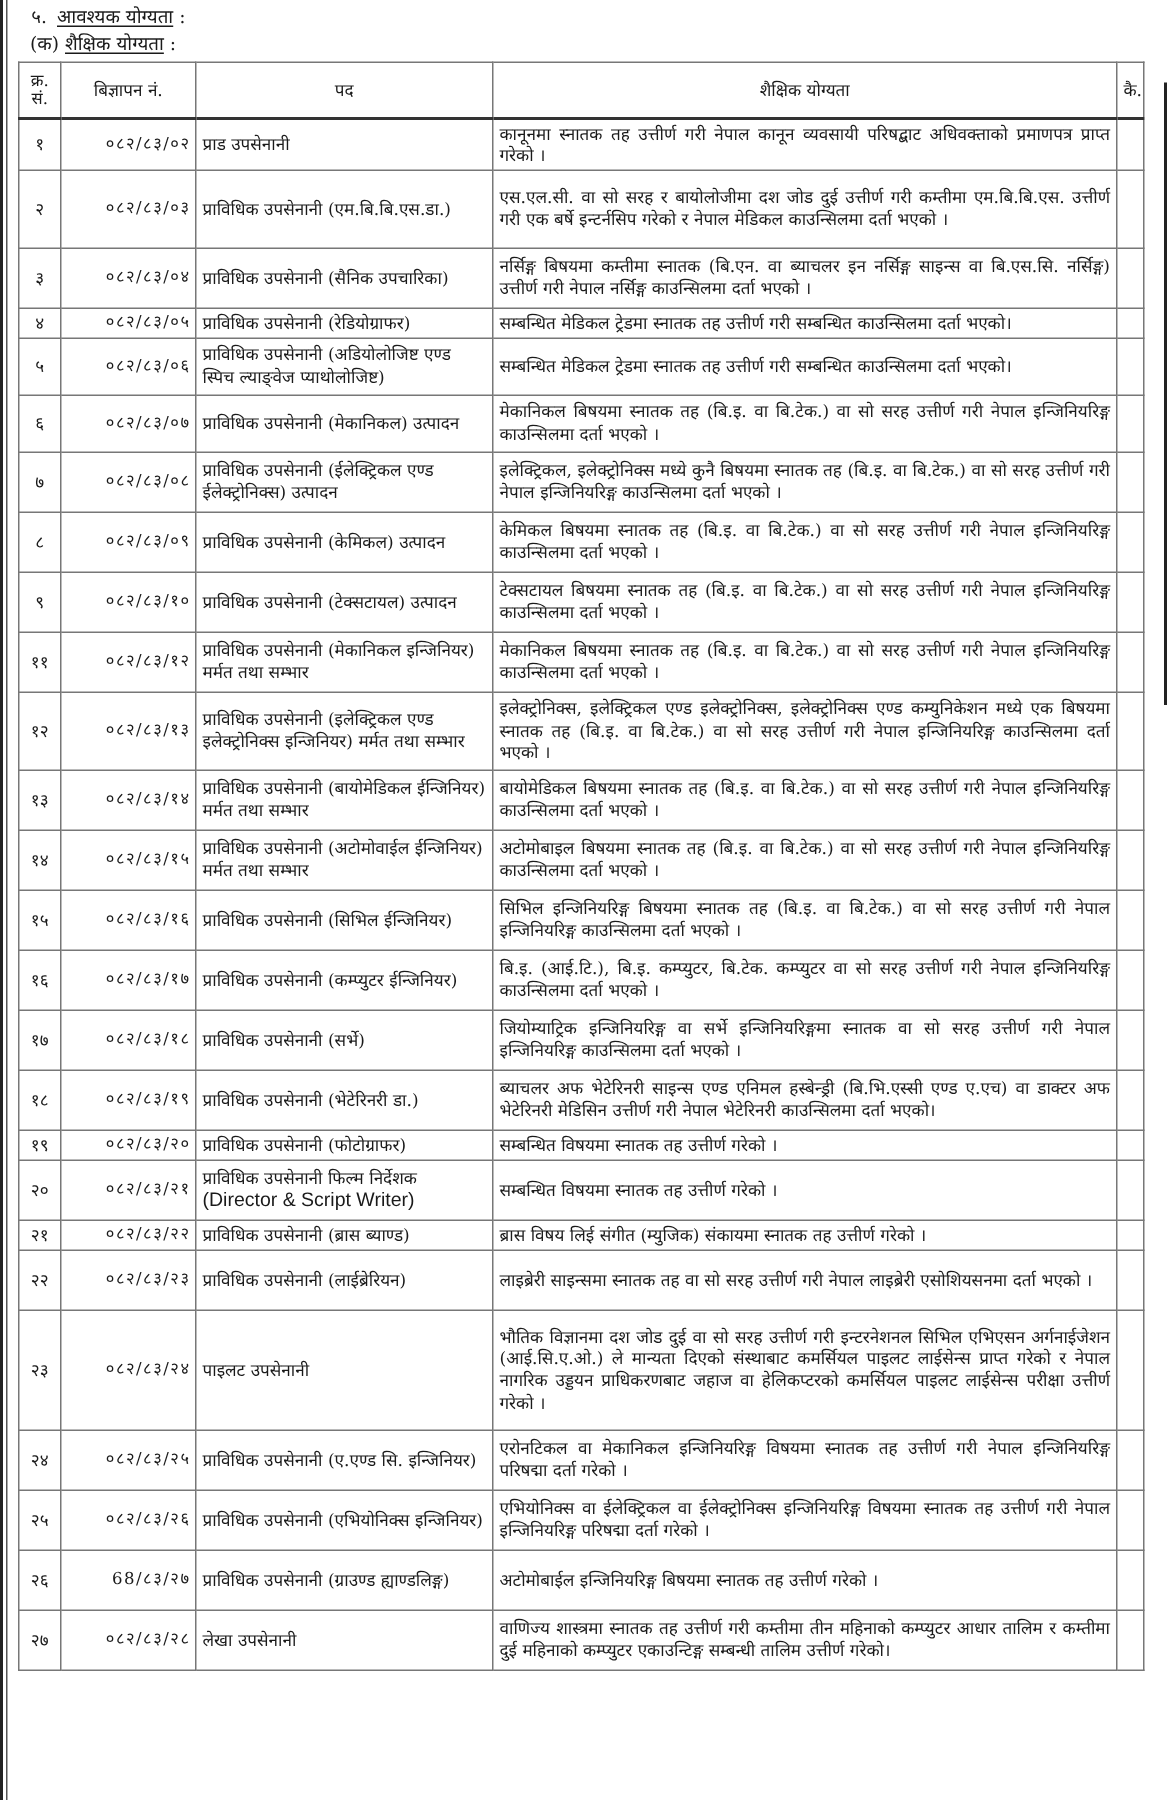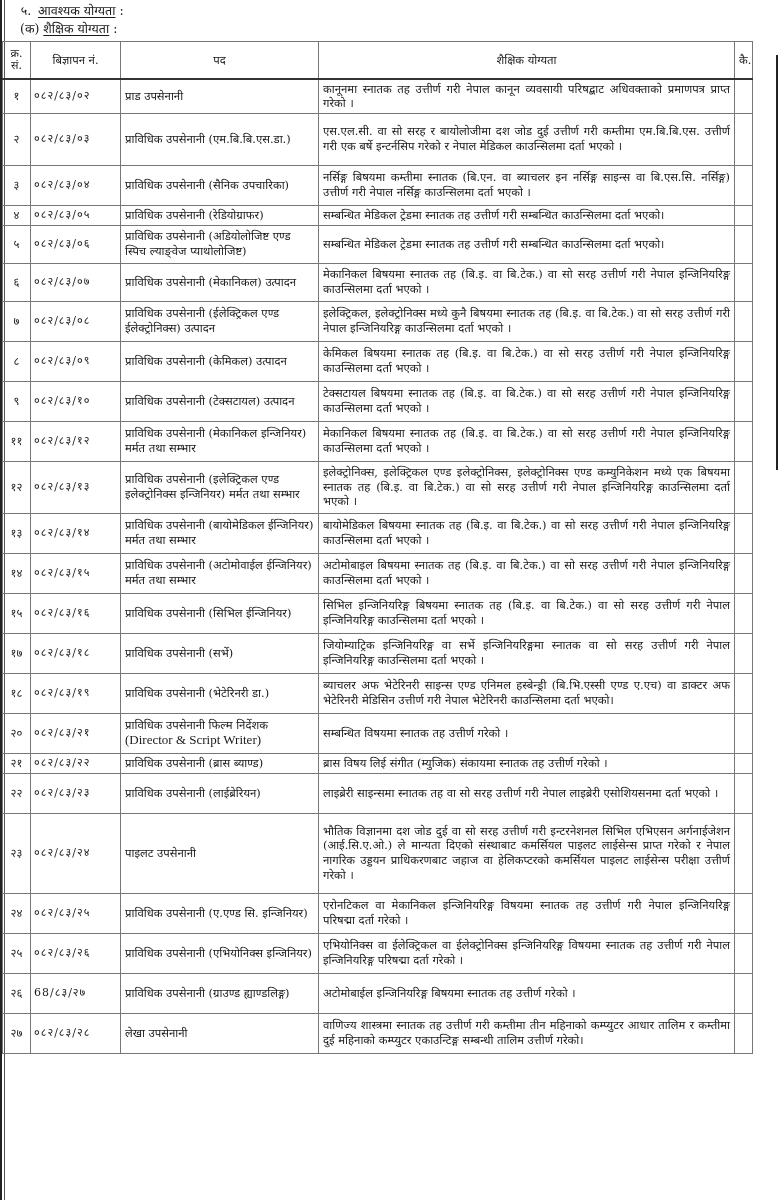--- a/index.html
+++ b/index.html
@@ -10,42 +10,42 @@
   .left-rule { position: absolute; left: 0; top: 0; width: 2px; height: 1200px; background: #222; }
   .left-rule2 { position: absolute; left: 4px; top: 0; width: 1px; height: 1200px; background: #555; }
   .right-rule { position: absolute; left: 776px; top: 55px; width: 2px; height: 415px; background: #222; }
   .section-head { position: absolute; left: 14px; top: 3px; font-size: 12.5px; line-height: 16px; text-align: center; }
   .section-head .num { display: inline-block; width: 24px; }
   .section-head .u { text-decoration: underline; text-underline-offset: 2px; }
   .sub-head { position: absolute; left: 20px; top: 21px; font-size: 12.5px; line-height: 16px; }
   .sub-head .u { text-decoration: underline; text-underline-offset: 2px; }
 
   table.qual {
-    position: absolute; left: 2px; top: 41px; width: 750px;
+    position: absolute; left: 12px; top: 41px; width: 750px;
     border-collapse: collapse; table-layout: fixed;
     font-size: 11.4px; line-height: 14.6px;
   }
   table.qual th, table.qual td {
     border: 1.4px solid #777; padding: 1px 4px; vertical-align: middle;
   }
   table.qual thead th {
     font-weight: normal; text-align: center; height: 34px; border-bottom: 2.5px solid #333;
   }
   table.qual thead th.sn { font-size: 11px; line-height: 12px; padding: 0 2px; }
   table.qual td.sn { text-align: center; padding: 0 2px; }
-  table.qual td.adv { text-align: left; letter-spacing: 1px; padding: 0 3px; font-size: 11px; }
+  table.qual td.adv { text-align: right; letter-spacing: 1px; padding: 0 3px; font-size: 11px; }
   table.qual td.post { text-align: left; }
   table.qual td.qualtext { text-align: justify; text-align-last: left; }
   table.qual td.rem { }
   col.c1 { width: 28px; }
   col.c2 { width: 90px; }
   col.c3 { width: 198px; }
   col.c4 { width: 416px; }
   col.c5 { width: 18px; }
-  .latin { font-family: Liberation Serif, serif; font-size: 13px; }
+  .latin { font-family: Liberation Sans, sans-serif; font-size: 13px; }
 </style>
 </head>
 <body>
 
 <div class="left-rule"></div>
 <div class="left-rule2"></div>
 <div class="right-rule"></div>
 
 <div class="section-head">
   <span class="num">५.</span><span class="u">आवश्यक योग्यता</span><span> :</span>
@@ -165,33 +165,47 @@
         <td class="rem"></td>
       </tr>
       <tr style="height: 40px;">
         <td class="sn">१५</td>
         <td class="adv">०८२/८३/१६</td>
         <td class="post"><span>प्राविधिक उपसेनानी (सिभिल ईन्जिनियर)</span></td>
         <td class="qualtext">सिभिल इन्जिनियरिङ्ग बिषयमा स्नातक तह (बि.इ. वा बि.टेक.) वा सो सरह उत्तीर्ण गरी नेपाल इन्जिनियरिङ्ग काउन्सिलमा दर्ता भएको ।</td>
         <td class="rem"></td>
       </tr>
       <tr style="height: 40px;">
+        <td class="sn">१६</td>
+        <td class="adv">०८२/८३/१७</td>
+        <td class="post"><span>प्राविधिक उपसेनानी (कम्प्युटर ईन्जिनियर)</span></td>
+        <td class="qualtext">बि.इ. (आई.टि.), बि.इ. कम्प्युटर, बि.टेक. कम्प्युटर वा सो सरह उत्तीर्ण गरी नेपाल इन्जिनियरिङ्ग काउन्सिलमा दर्ता भएको ।</td>
+        <td class="rem"></td>
+      </tr>
+      <tr style="height: 40px;">
         <td class="sn">१७</td>
         <td class="adv">०८२/८३/१८</td>
         <td class="post"><span>प्राविधिक उपसेनानी (सर्भे)</span></td>
         <td class="qualtext">जियोम्याट्रिक इन्जिनियरिङ्ग वा सर्भे इन्जिनियरिङ्गमा स्नातक वा सो सरह उत्तीर्ण गरी नेपाल इन्जिनियरिङ्ग काउन्सिलमा दर्ता  भएको ।</td>
         <td class="rem"></td>
       </tr>
       <tr style="height: 40px; padding-left: 20px;">
         <td class="sn">१८</td>
         <td class="adv">०८२/८३/१९</td>
         <td class="post"><span>प्राविधिक उपसेनानी (भेटेरिनरी डा.)</span></td>
         <td class="qualtext">ब्याचलर अफ भेटेरिनरी साइन्स एण्ड एनिमल हस्बेन्ड्री (बि.भि.एस्सी एण्ड ए.एच) वा डाक्टर अफ भेटेरिनरी मेडिसिन उत्तीर्ण गरी नेपाल भेटेरिनरी काउन्सिलमा दर्ता भएको।</td>
         <td class="rem"></td>
       </tr>
+      <tr style="height: 20px;">
+        <td class="sn">१९</td>
+        <td class="adv">०८२/८३/२०</td>
+        <td class="post"><span>प्राविधिक उपसेनानी (फोटोग्राफर)</span></td>
+        <td class="qualtext">सम्बन्धित विषयमा स्नातक तह उत्तीर्ण गरेको ।</td>
+        <td class="rem"></td>
+      </tr>
       <tr style="height: 40px;">
         <td class="sn">२०</td>
         <td class="adv">०८२/८३/२१</td>
         <td class="post"><span>प्राविधिक उपसेनानी फिल्म निर्देशक</span><br><span class="latin">(Director &amp; Script Writer)</span></td>
         <td class="qualtext">सम्बन्धित विषयमा स्नातक तह उत्तीर्ण गरेको ।</td>
         <td class="rem"></td>
       </tr>
       <tr style="height: 20px;">
         <td class="sn">२१</td>
         <td class="adv">०८२/८३/२२</td>

